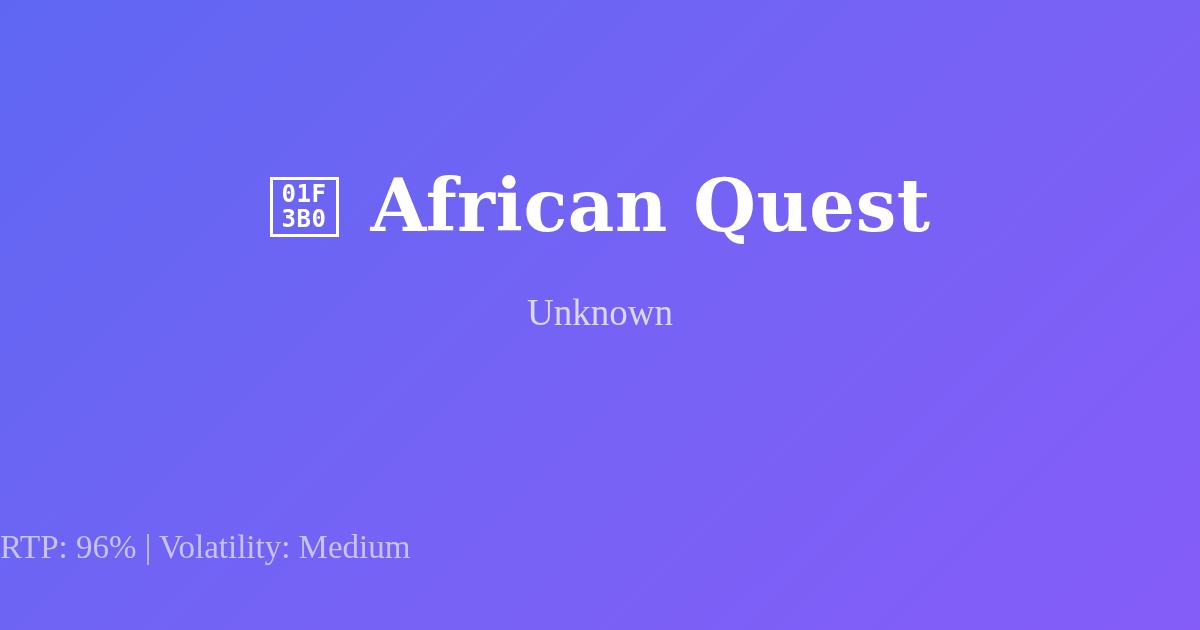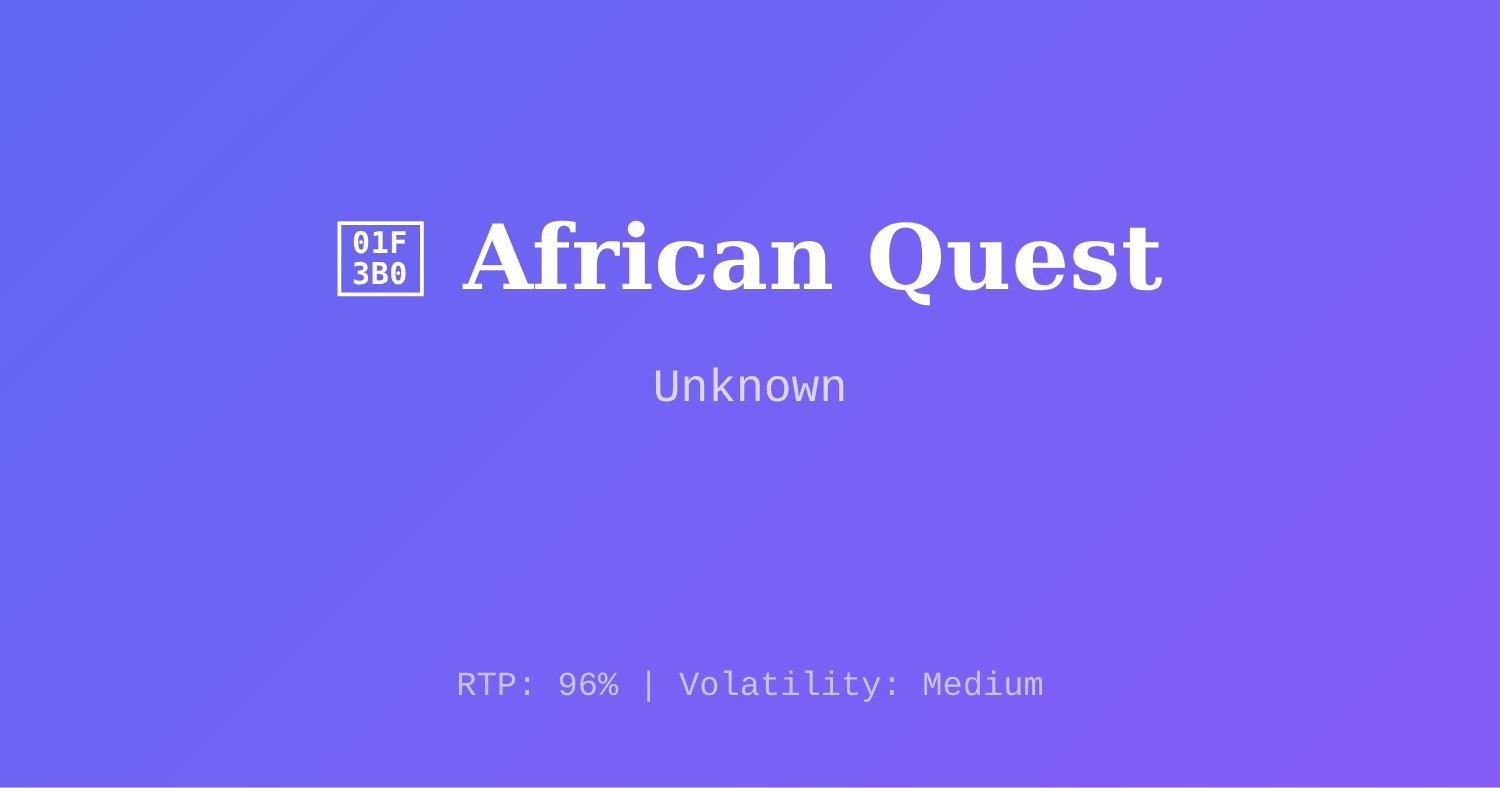--- a/index.html
+++ b/index.html
@@ -81,38 +81,38 @@
     font-size: 72px;
     line-height: 1;
     letter-spacing: 0.5px;
     white-space: nowrap;
   }
 
   .game-subtitle {
     margin: 0;
     margin-top: 52px;
     color: #dcd6fa;
-    font-family: Liberation Mono, monospace;
+    font-family: Liberation Serif, serif;
     font-weight: 400;
     font-size: 37px;
     line-height: 1;
   }
 
   
   .meta-line {
     position: absolute;
     left: 0;
     right: 0;
     bottom: 66px;
     margin: 0;
-    text-align: center;
+    text-align: left;
     color: #c8c2f0;
-    font-family: Liberation Mono, monospace;
+    font-family: Liberation Serif, serif;
     font-weight: 400;
-    font-size: 27px;
+    font-size: 33px;
     line-height: 1;
   }
 </style>
 </head>
 <body>
 
 <div class="og-card">
 
   <div class="hero">
 

